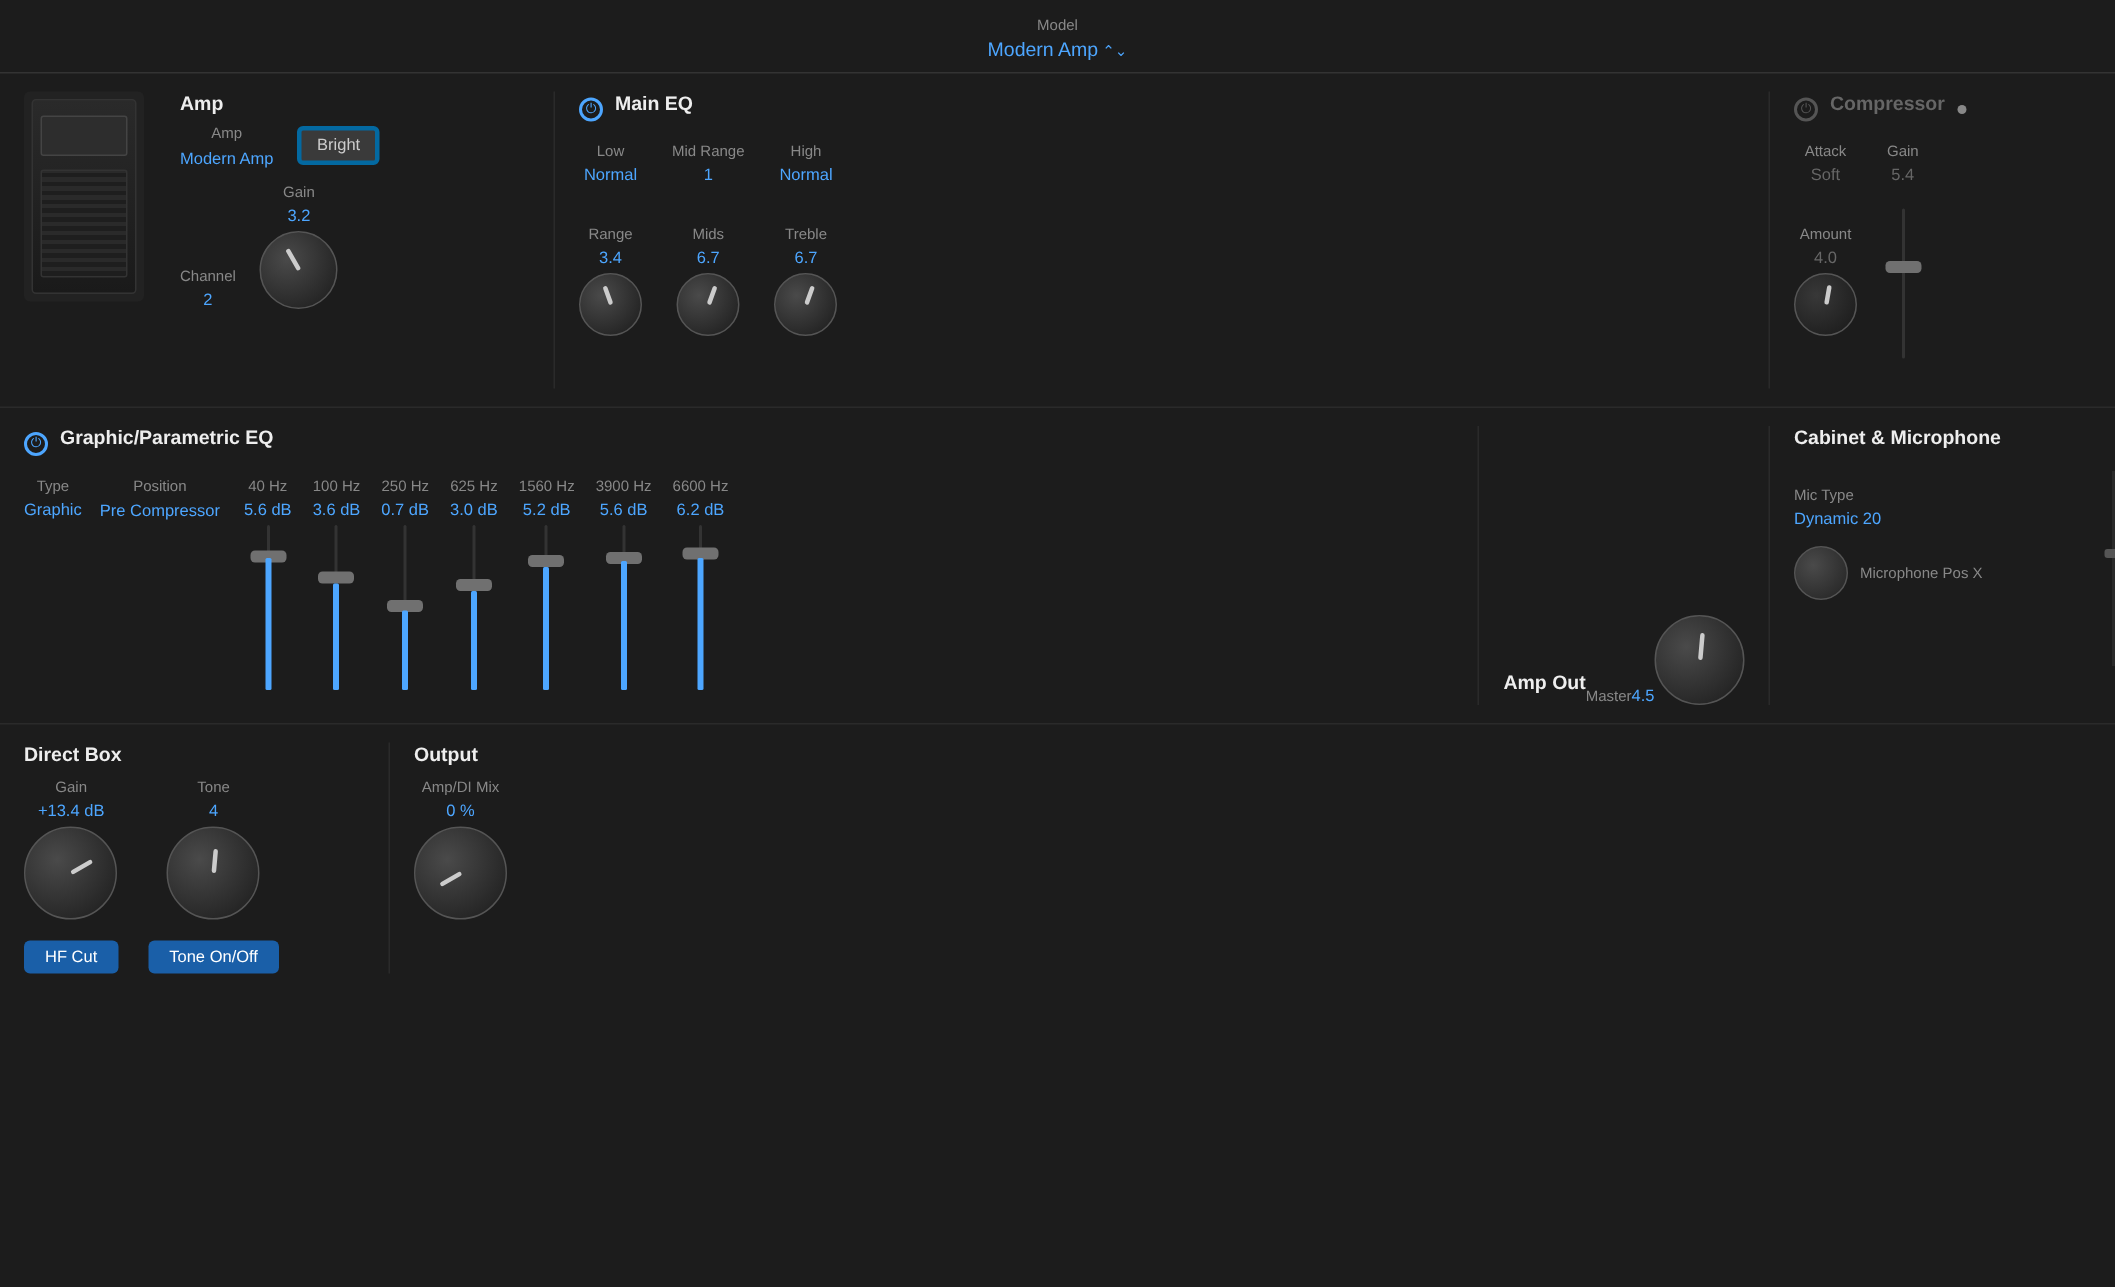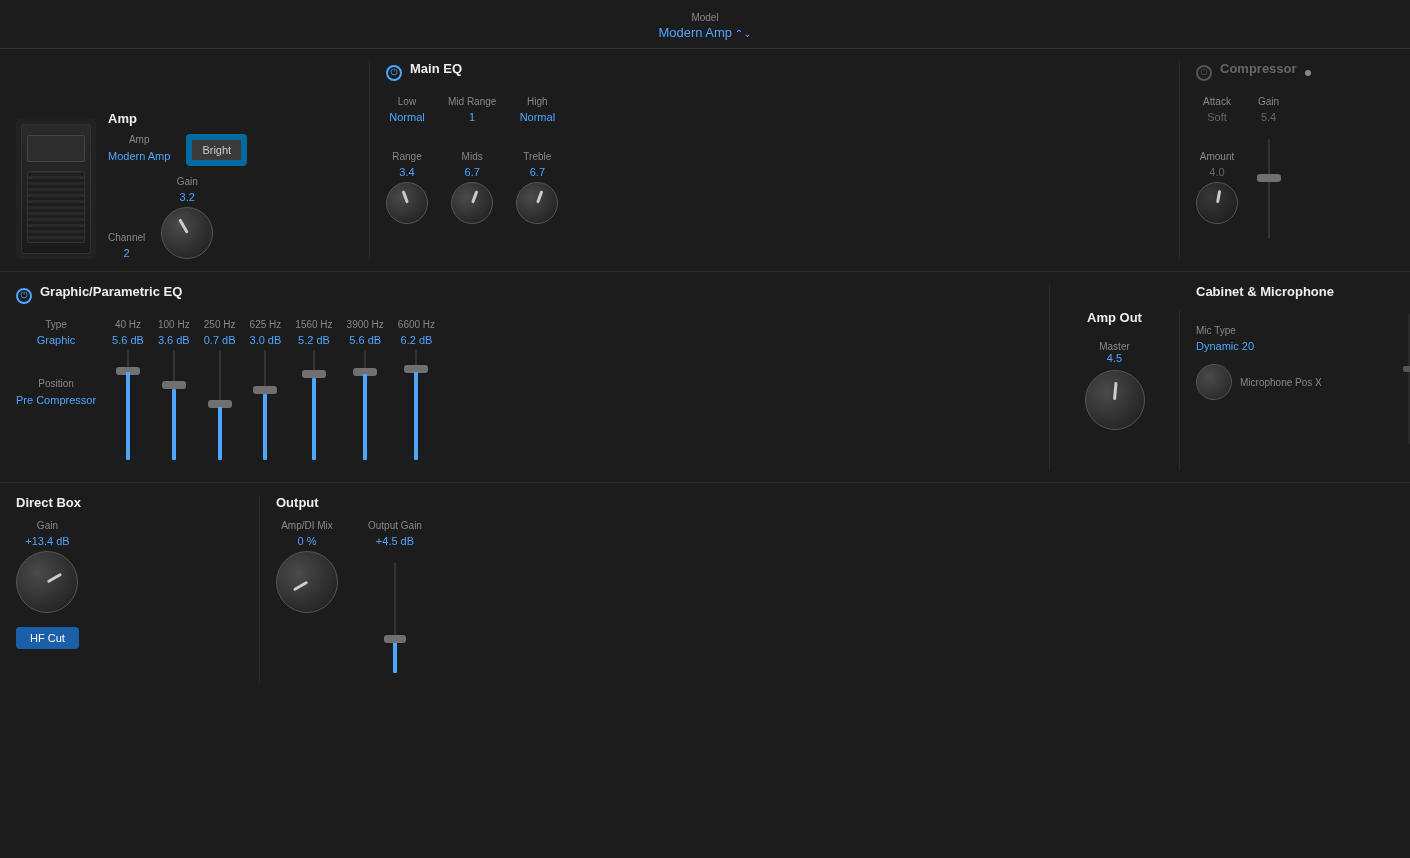--- a/index.html
+++ b/index.html
@@ -130,21 +130,21 @@
       width: 60px;
       height: 60px;
     }
     .knob-lg::after {
       height: 18px;
     }
 
     
     .btn-toggle {
       background: #3a3a3a;
-      border: 6px solid #0369a1;
+      border: 3px solid #0369a1;
       color: #ccc;
       padding: 4px 10px;
       border-radius: 4px;
       font-size: 11px;
       cursor: pointer;
     }
     .section-header {
       display: flex;
       align-items: center;
       gap: 8px;
@@ -222,21 +222,21 @@
       color: #fff;
       padding: 5px 14px;
       border-radius: 4px;
       font-size: 11px;
       cursor: pointer;
     }
 
     
     .eq-left {
       display: flex;
-      flex-direction: column;
+      flex-direction: row;
       gap: 6px;
       min-width: 80px;
     }
     .col-center { display: flex; flex-direction: column; align-items: center; gap: 4px; }
 
     .small-dot {
       width: 6px; height: 6px; border-radius: 50%;
       background: #888;
       display: inline-block;
     }
@@ -282,21 +282,21 @@
 
 <div class="app-container">
 
   <div class="header">
     <div class="model-label">Model</div>
     <div class="model-name">Modern Amp</div>
   </div>
 
   <div class="top-sections">
 
-    <div class="section-block" style="display:flex; gap:12px; align-items:flex-end; min-width:370px;">
+    <div class="section-block" style="display:flex; gap:24px; align-items:flex-start; min-width:370px;">
 
       <div class="amp-image">
         <div class="amp-image-inner"></div>
       </div>
 
       <div>
         <div class="section-title">Amp</div>
         <div style="display:flex; gap:16px; align-items:flex-start; margin-bottom:10px;">
           <div class="col-center">
             <span class="param-label">Amp</span>
@@ -475,21 +475,21 @@
             <div class="fader-container">
               <div class="fader-track blue-line" style="--fill:80%;">
                 <div class="fader-thumb" style="top:14%;"></div>
               </div>
             </div>
           </div>
         </div>
       </div>
     </div>
 
-    <div class="section-block" style="min-width:130px; display:flex; flex-direction:column; align-items:center;margin-top:26px;">
+    <div class="section-block" style="min-width:130px; display:flex; flex-direction:row; align-items:flex-end;">
       <div class="section-title">Amp Out</div>
       <div style="height:8px;"></div>
       <span class="param-label">Master</span>
       <span class="param-value">4.5</span>
       <div style="height:6px;"></div>
       <div class="knob knob-lg" style="--angle: 5deg;"></div>
     </div>
 
     <div class="section-block" style="min-width:230px; position:relative;">
       <div class="section-title">Cabinet &amp; Microphone</div>
@@ -520,40 +520,36 @@
     <div class="section-block" style="min-width:260px;">
       <div class="section-title">Direct Box</div>
       <div style="display:flex; gap:20px; align-items:flex-end; margin-top:10px;">
         <div class="col-center">
           <span class="param-label">Gain</span>
           <span class="param-value">+13.4 dB</span>
           <div class="knob" style="--angle: 60deg; width:62px; height:62px;"></div>
           <div style="height:6px;"></div>
           <button class="btn-blue">HF Cut</button>
         </div>
+        <div class="col-center">
+          <span class="param-label">Tone</span>
+          <span class="param-value">4</span>
+          <div class="knob" style="--angle: 5deg; width:62px; height:62px;"></div>
+          <div style="height:6px;"></div>
+          <button class="btn-blue">Tone On/Off</button>
+        </div>
       </div>
     </div>
 
     <div class="section-block" style="min-width:280px;">
       <div class="section-title">Output</div>
       <div style="display:flex; gap:30px; align-items:flex-start; margin-top:10px;">
         <div class="col-center">
           <span class="param-label">Amp/DI Mix</span>
           <span class="param-value">0 %</span>
           <div class="knob" style="--angle: -120deg; width:62px; height:62px;"></div>
         </div>
-        <div class="col-center">
-          <span class="param-label">Output Gain</span>
-          <span class="param-value">+4.5 dB</span>
-          <div style="height:8px;"></div>
-          <div style="height:120px; position:relative; display:flex; align-items:flex-start; justify-content:center;">
-            <div style="width:2px; height:110px; background:#333; position:relative;">
-              <div style="position:absolute; bottom:0; left:-1px; width:4px; background:#4da6ff; height:30%; border-radius:1px;"></div>
-              <div style="width:22px; height:8px; background:#707070; border-radius:3px; position:absolute; left:50%; transform:translateX(-50%); top:65%; cursor:pointer;"></div>
-            </div>
-          </div>
-        </div>
       </div>
     </div>
 
   </div>
 
 </div>
 
 </body></html>

